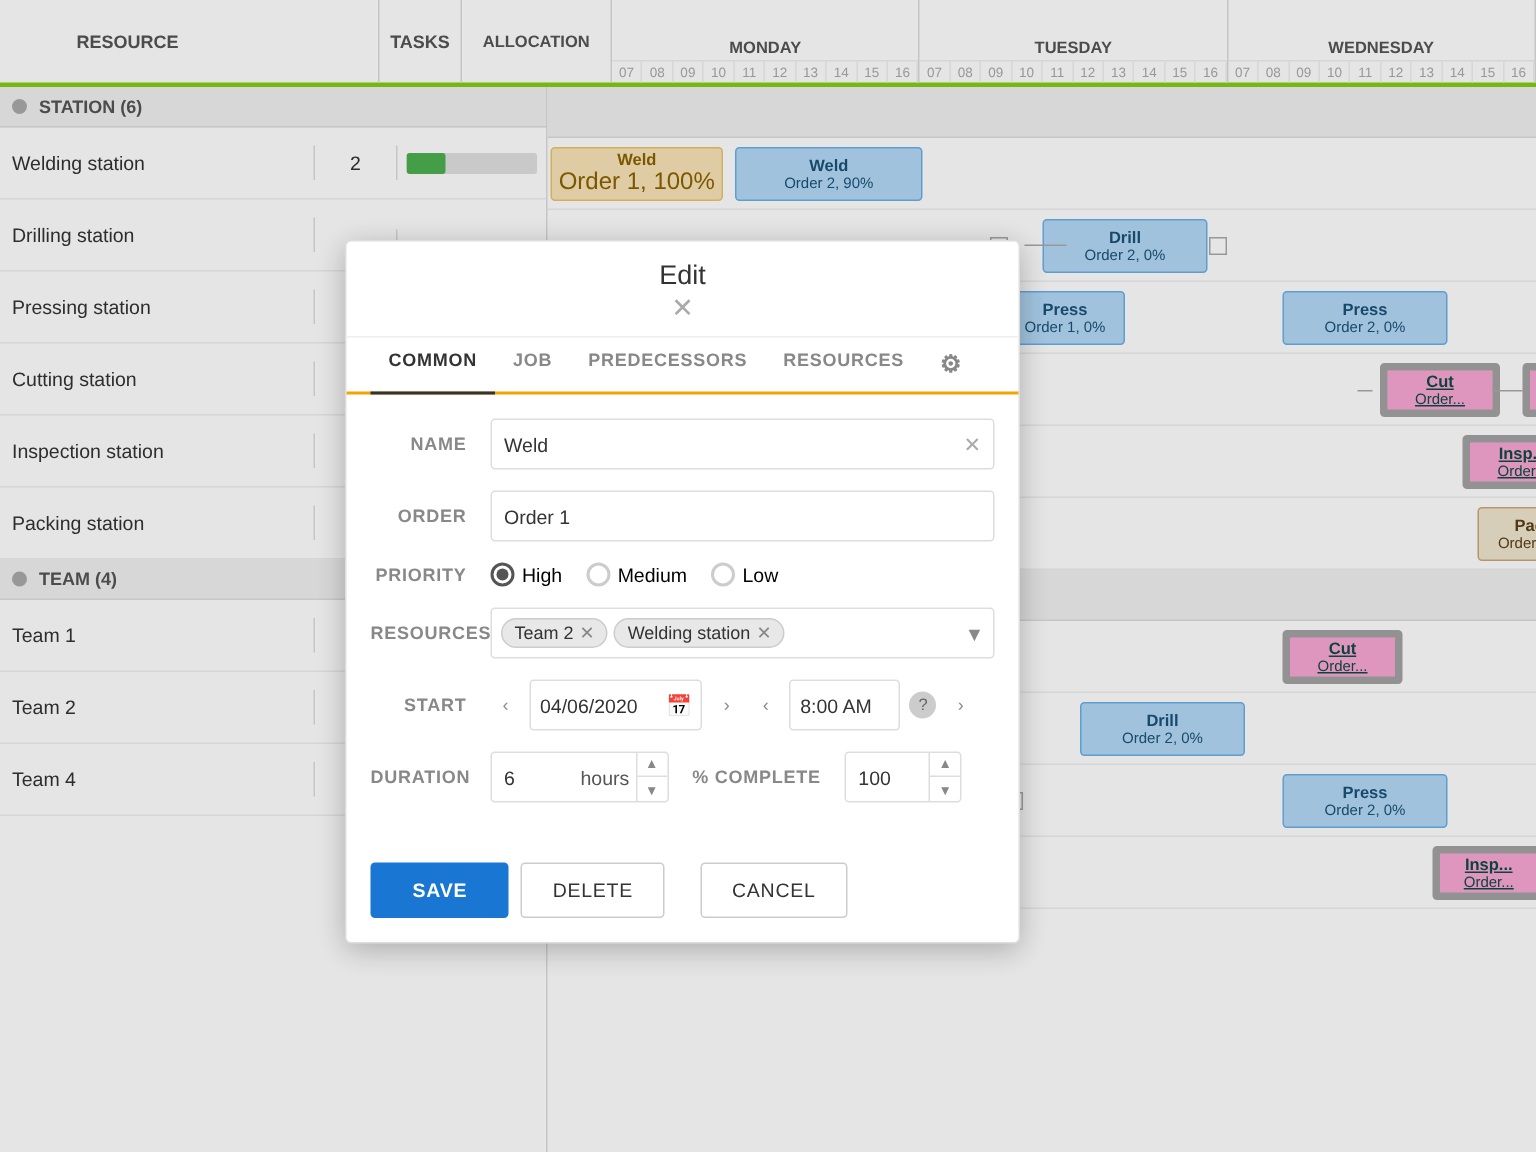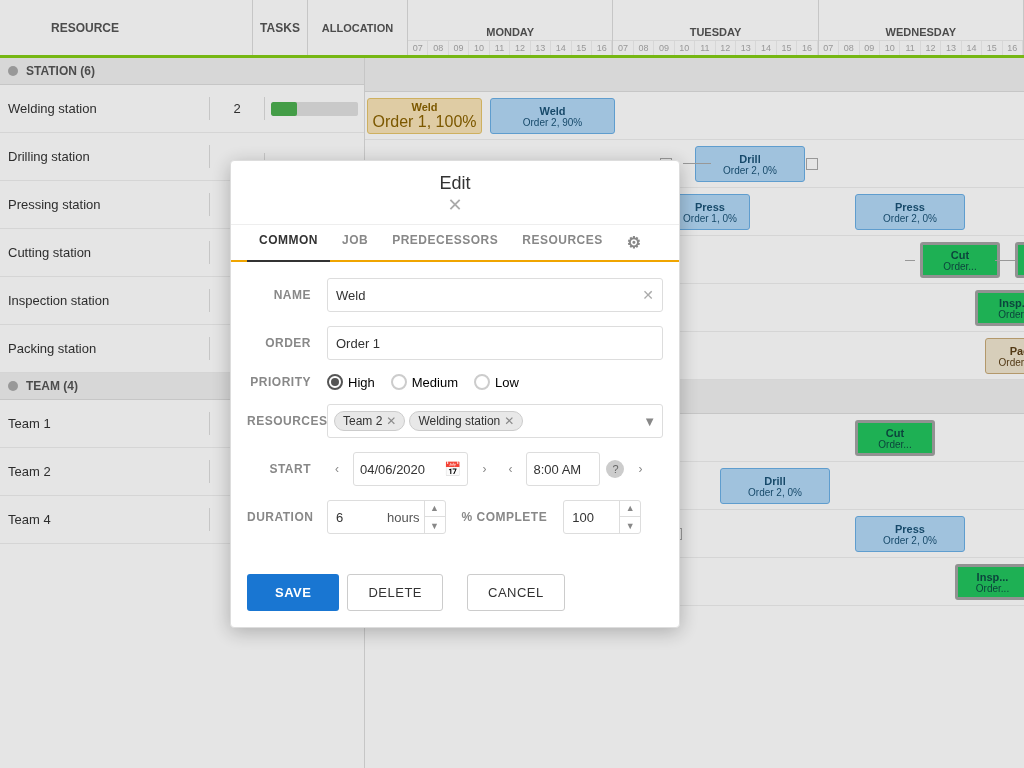--- a/index.html
+++ b/index.html
@@ -29,21 +29,21 @@
     .resource-row { display: flex; align-items: center; border-bottom: 1px solid #eee; min-height: 48px; }
     .resource-name { width: 210px; min-width: 210px; padding: 4px 8px; font-size: 13px; color: #333; border-right: 1px solid #ddd; }
     .resource-tasks { width: 55px; min-width: 55px; padding: 4px; text-align: center; font-size: 13px; color: #333; border-right: 1px solid #ddd; display: flex; align-items: center; justify-content: center; }
     .resource-alloc { width: 100px; min-width: 100px; padding: 4px 6px; border-right: 1px solid #ddd; display: flex; align-items: center; gap: 4px; }
     .alloc-bar-bg { flex: 1; height: 14px; background: #e0e0e0; border-radius: 2px; overflow: hidden; }
     .alloc-bar-fill { height: 100%; background: #4caf50; border-radius: 2px; }
 
     .task-bar { position: absolute; height: 36px; border-radius: 3px; display: flex; flex-direction: column; align-items: center; justify-content: center; font-size: 11px; font-weight: bold; cursor: pointer; }
     .task-bar-orange { background: #f9e4b7; border: 1px solid #e6c56a; color: #8a6200; }
     .task-bar-blue { background: #b3d9f7; border: 1px solid #6aafe6; color: #1a5276; }
-    .task-bar-teal { background: #22c55e; border: 3px solid #a3a3a3; color: #0e4c44; }
+    .task-bar-teal { background: #f9a8d4; border: 5px solid #a3a3a3; color: #0e4c44; text-decoration: underline; }
     .task-bar-tan { background: #f0e6d0; border: 1px solid #c8aa78; color: #5c4018; }
 
     
     .modal-overlay { position: fixed; top: 0; left: 0; width: 1024px; height: 768px; background: rgba(0,0,0,0.1); z-index: 100; }
     .modal { position: absolute; top: 160px; left: 230px; width: 450px; background: #fff; border-radius: 4px; box-shadow: 0 4px 20px rgba(0,0,0,0.25); z-index: 101; border: 1px solid #ddd; }
     .modal-header { display: flex; align-items: center; justify-content: space-between; padding: 12px 16px 8px 16px; border-bottom: 1px solid #eee; flex-direction: column; }
     .modal-title { font-size: 18px; font-weight: normal; color: #333; }
     .modal-close { cursor: pointer; font-size: 18px; color: #aaa; background: none; border: none; }
 
     .modal-tabs { display: flex; padding: 0 16px; border-bottom: 2px solid #f0a500; gap: 0; }

